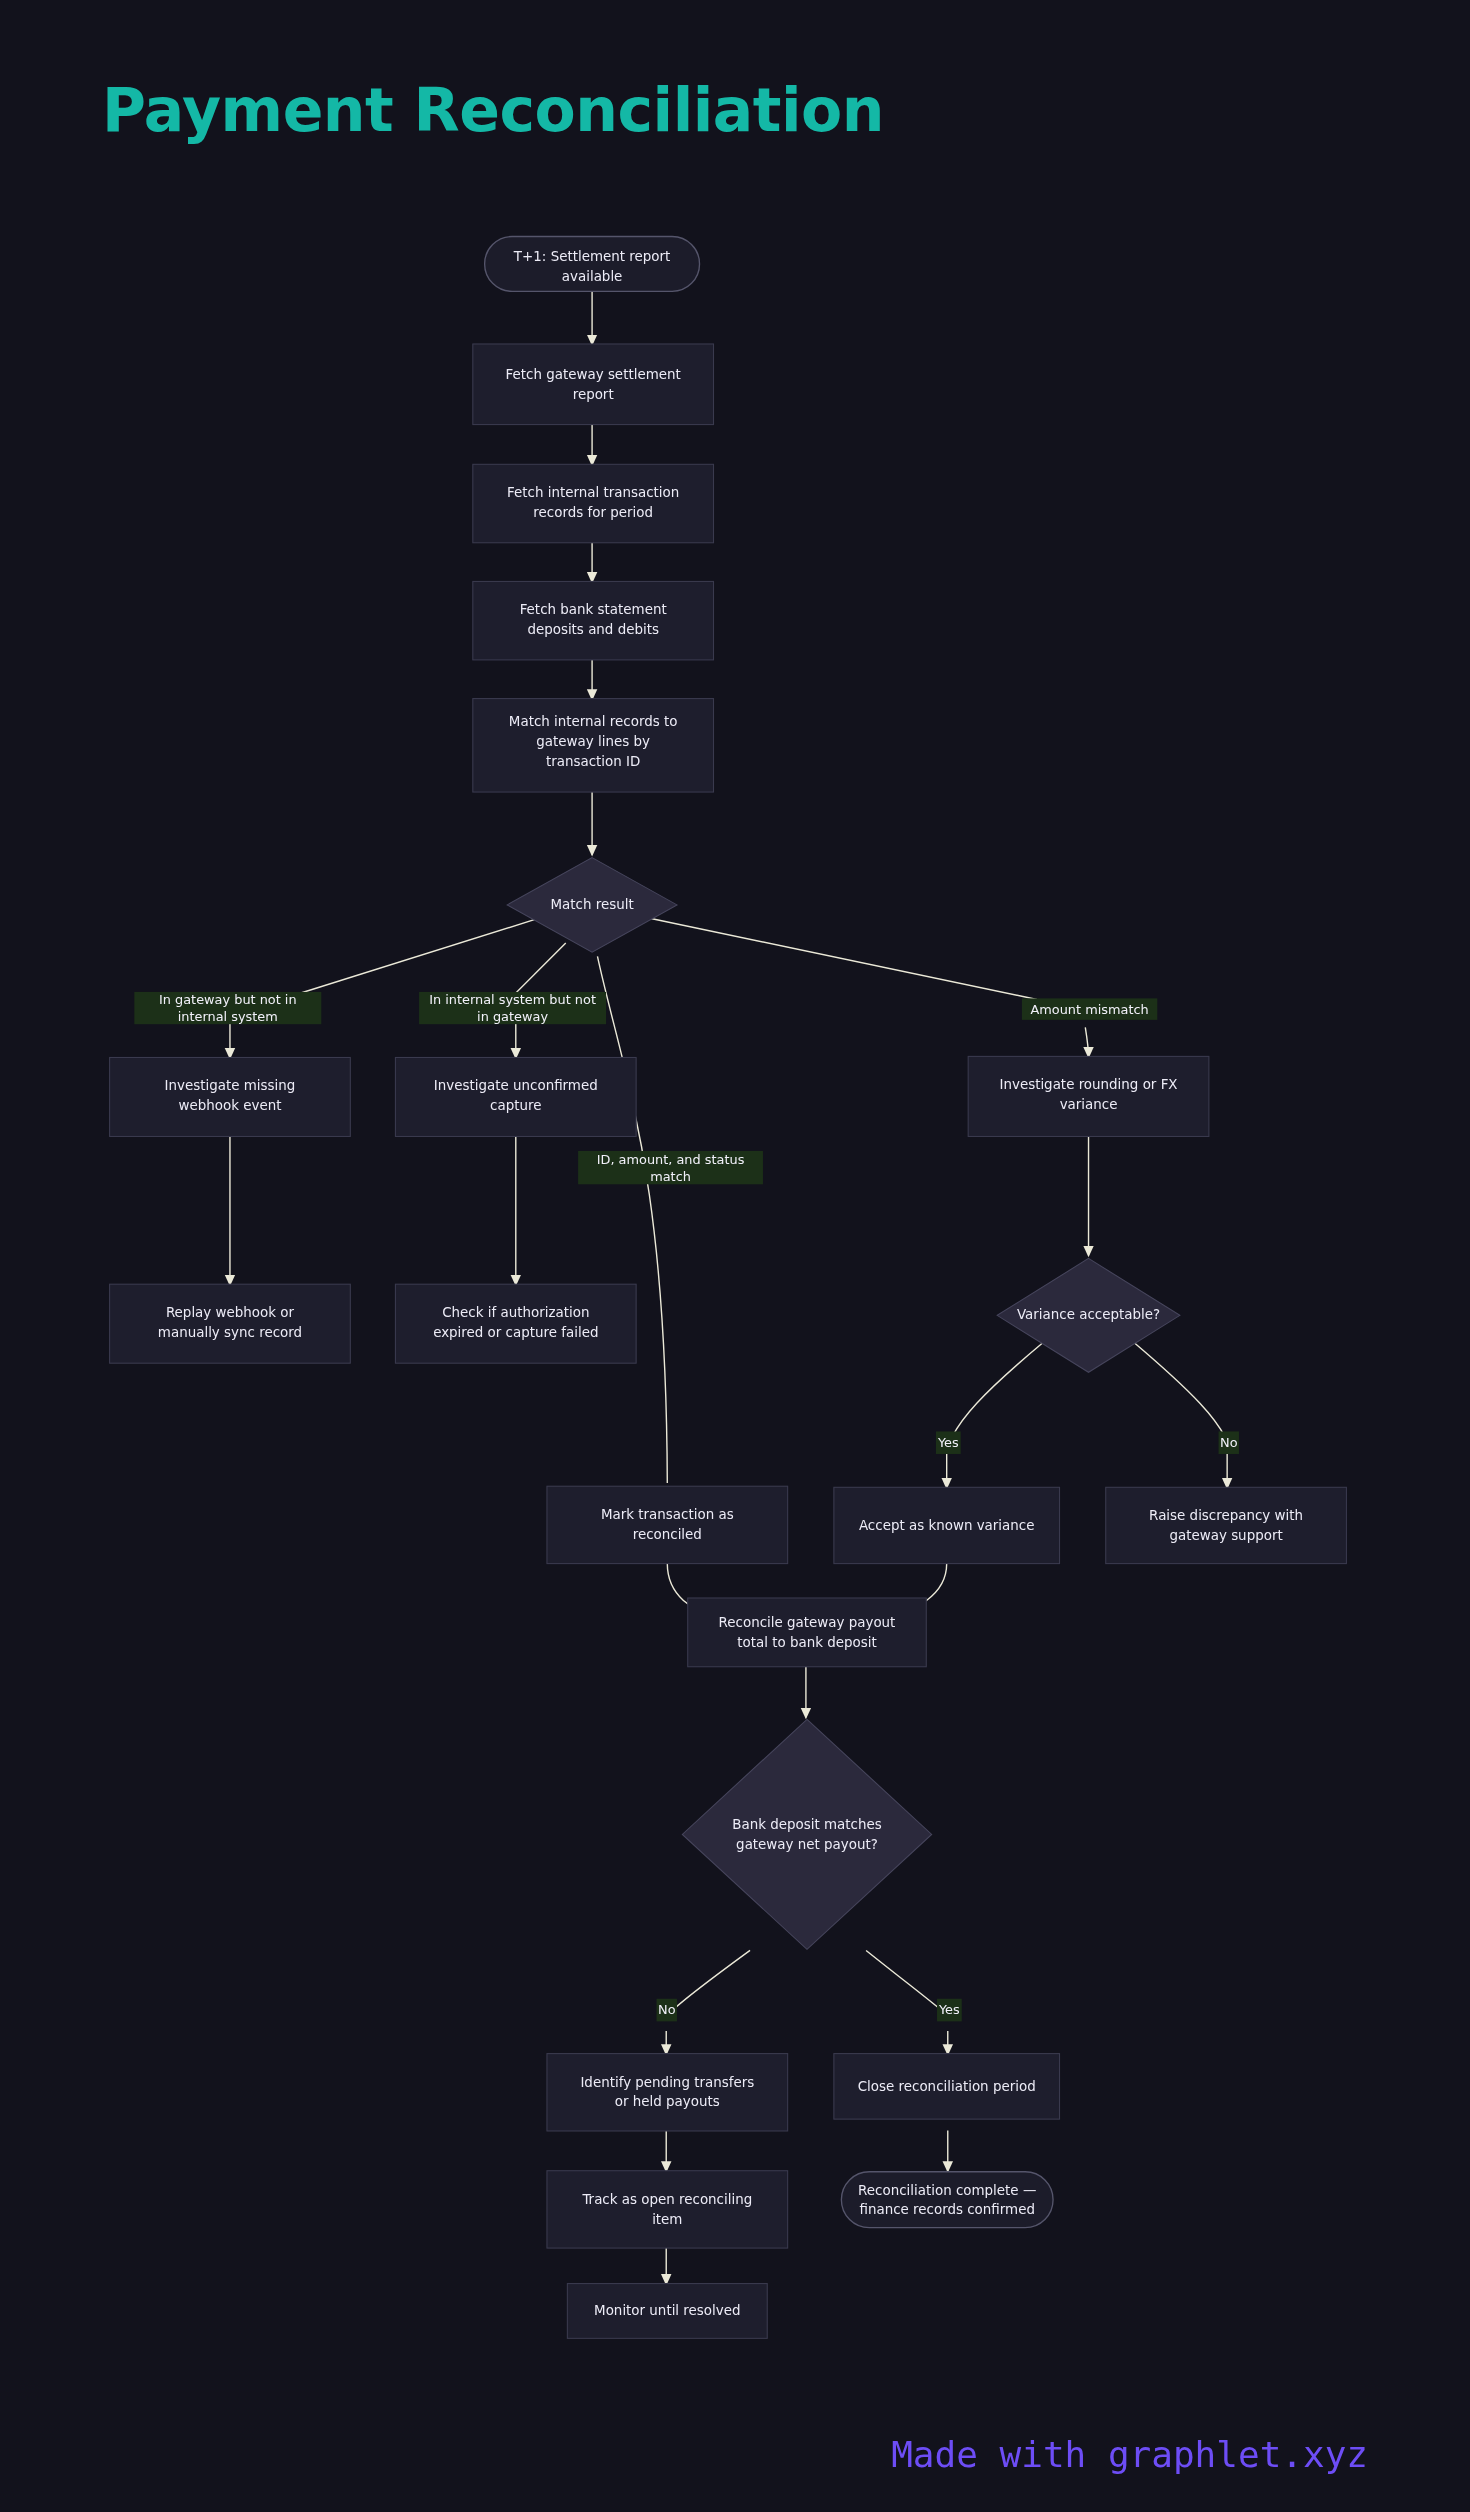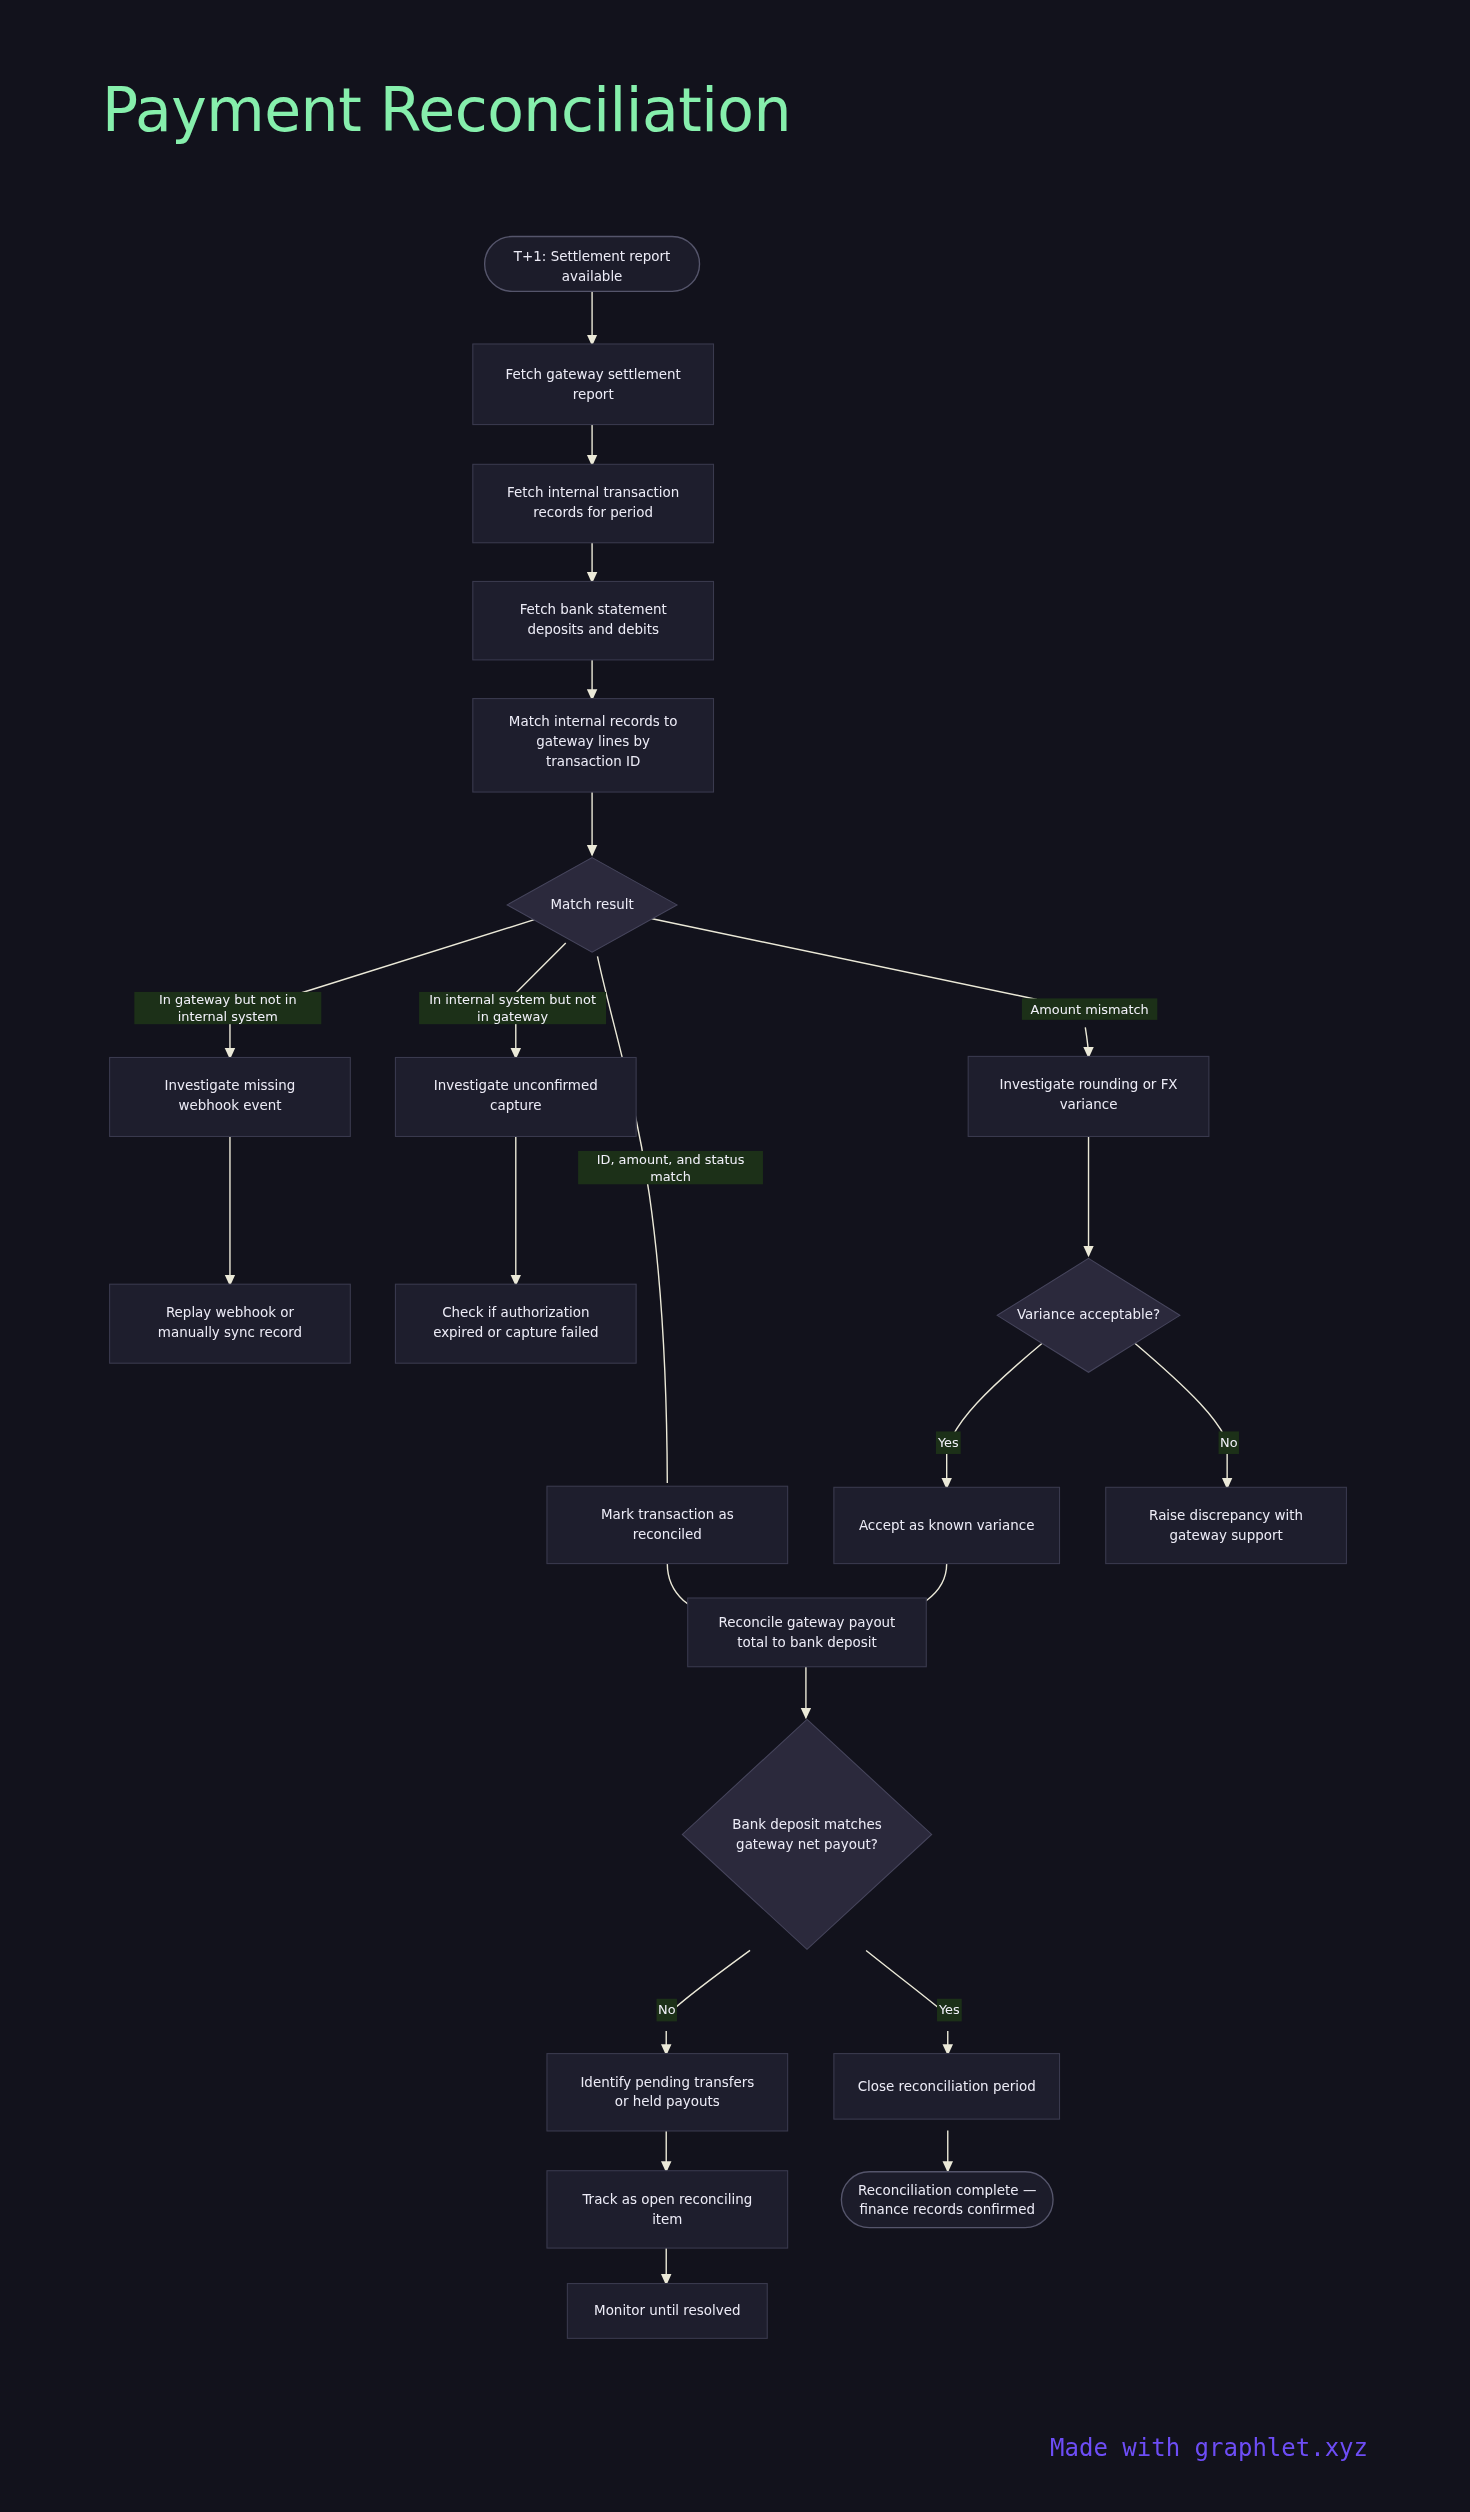--- a/index.html
+++ b/index.html
@@ -18,32 +18,32 @@
     position: absolute;
     inset: 0;
     width: 1470px;
     height: 2512px;
   }
   .title {
     position: absolute;
     left: 102px;
     top: 75px;
     font-family: "DejaVu Sans", sans-serif;
-    font-weight: normal;
+    font-weight: bold;
     font-size: 60px;
     letter-spacing: -0.5px;
-    color: #86efac;
+    color: #14b8a6;
     white-space: nowrap;
   }
   .footer {
     position: absolute;
     right: 102px;
     top: 2434px;
     font-family: "DejaVu Sans Mono", monospace;
-    font-size: 24px;
+    font-size: 36px;
     color: #6d4df6;
     white-space: nowrap;
   }
   .node-rect {
     fill: #1e1e2d;
     stroke: #3a3a4e;
     stroke-width: 2;
   }
   .node-pill {
     fill: #1c1c2a;

